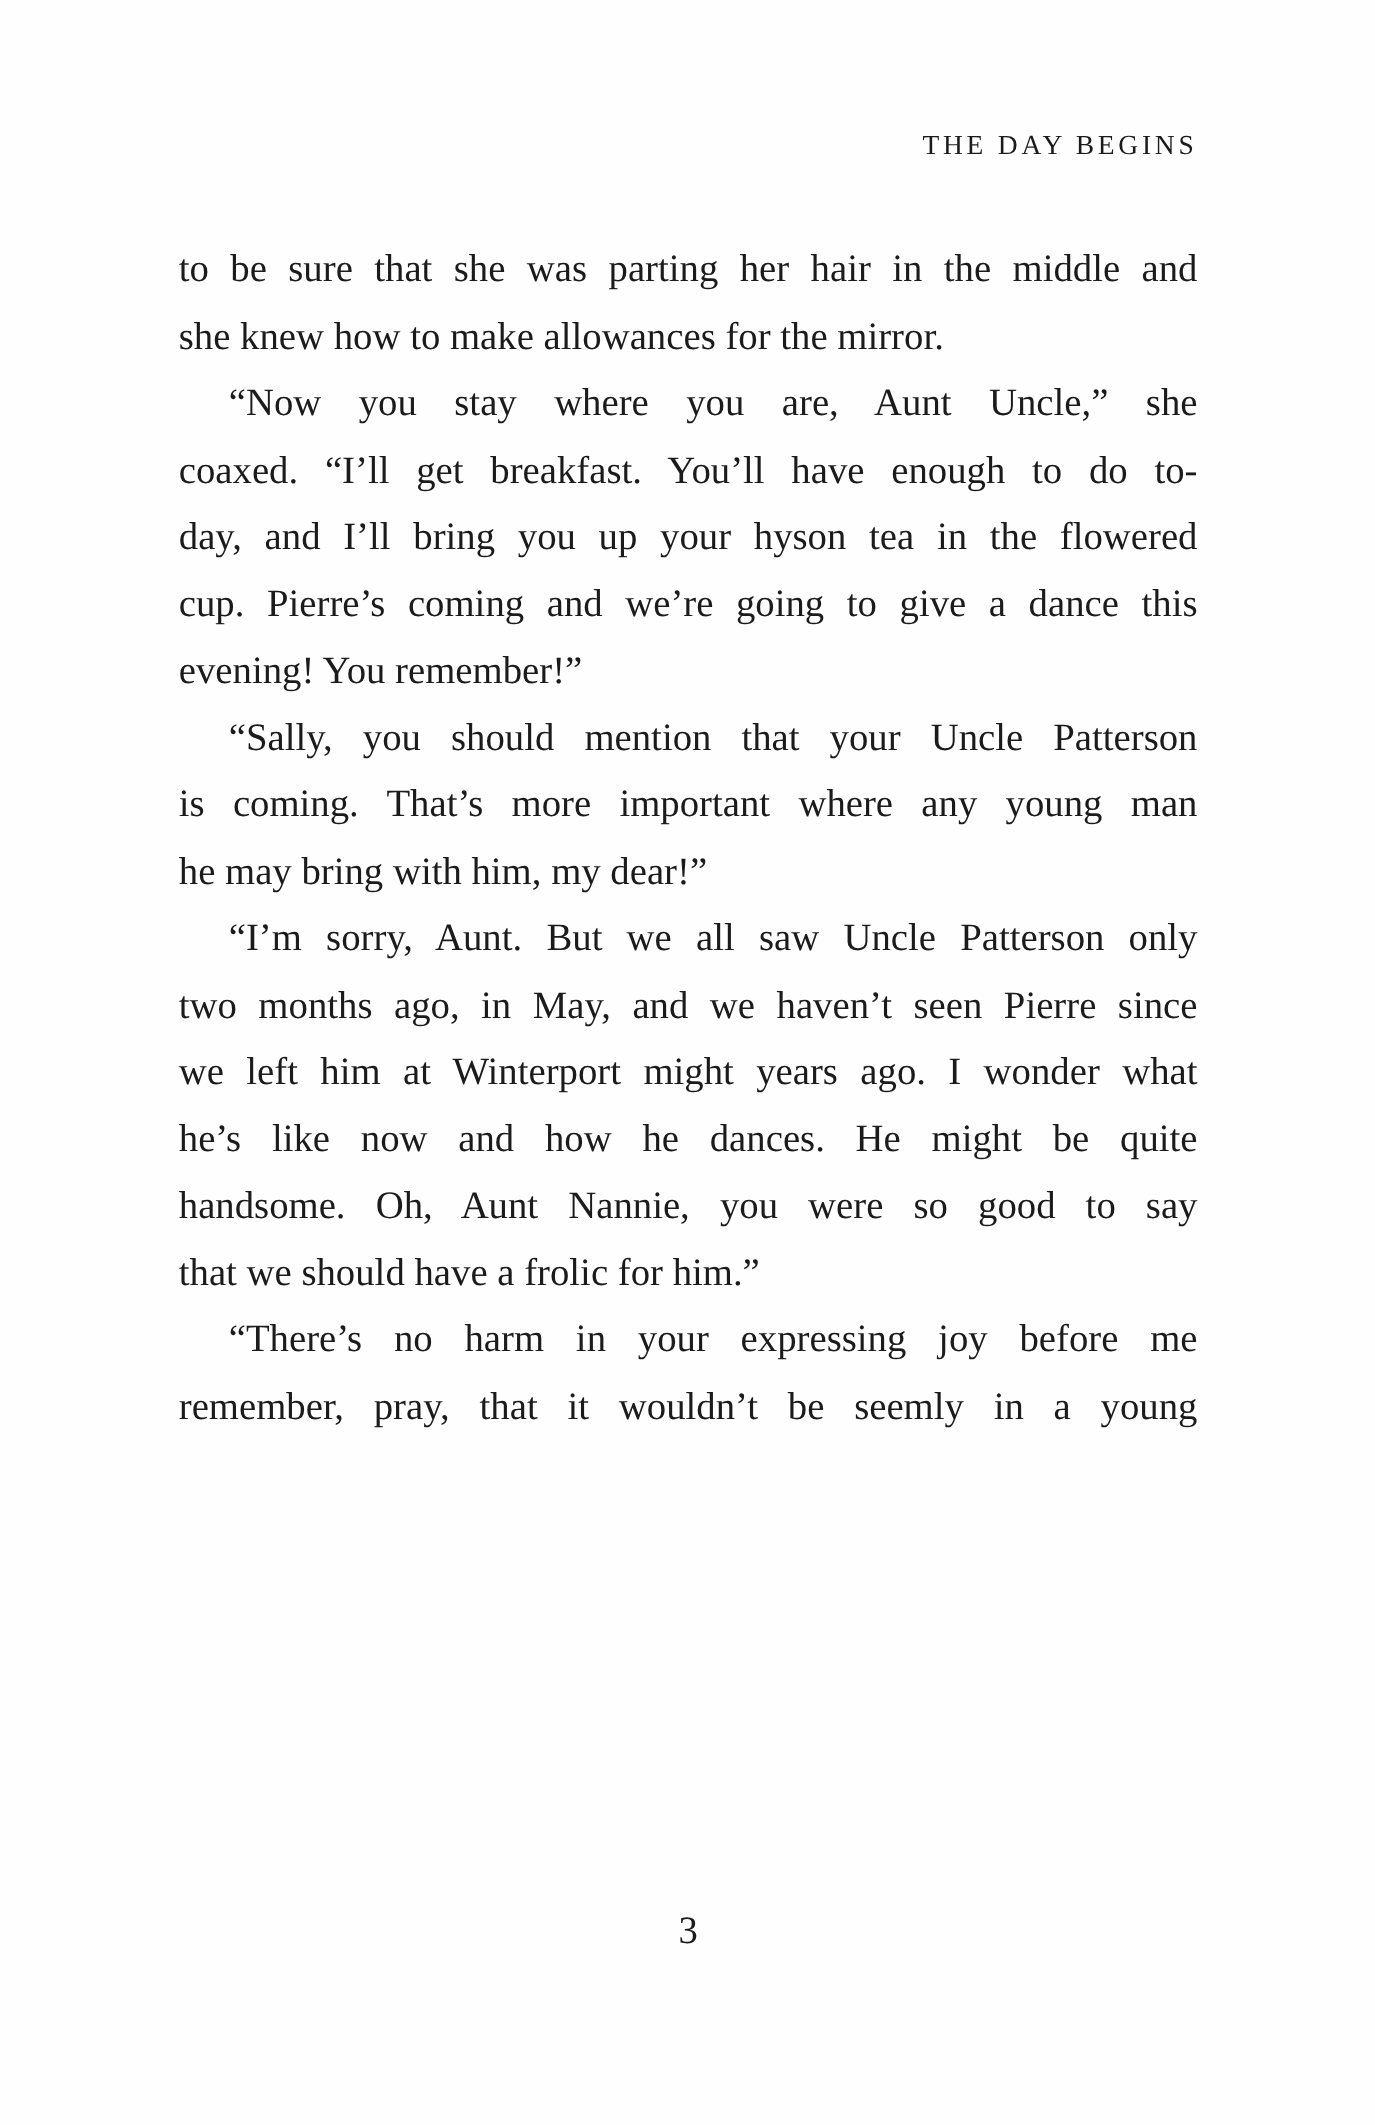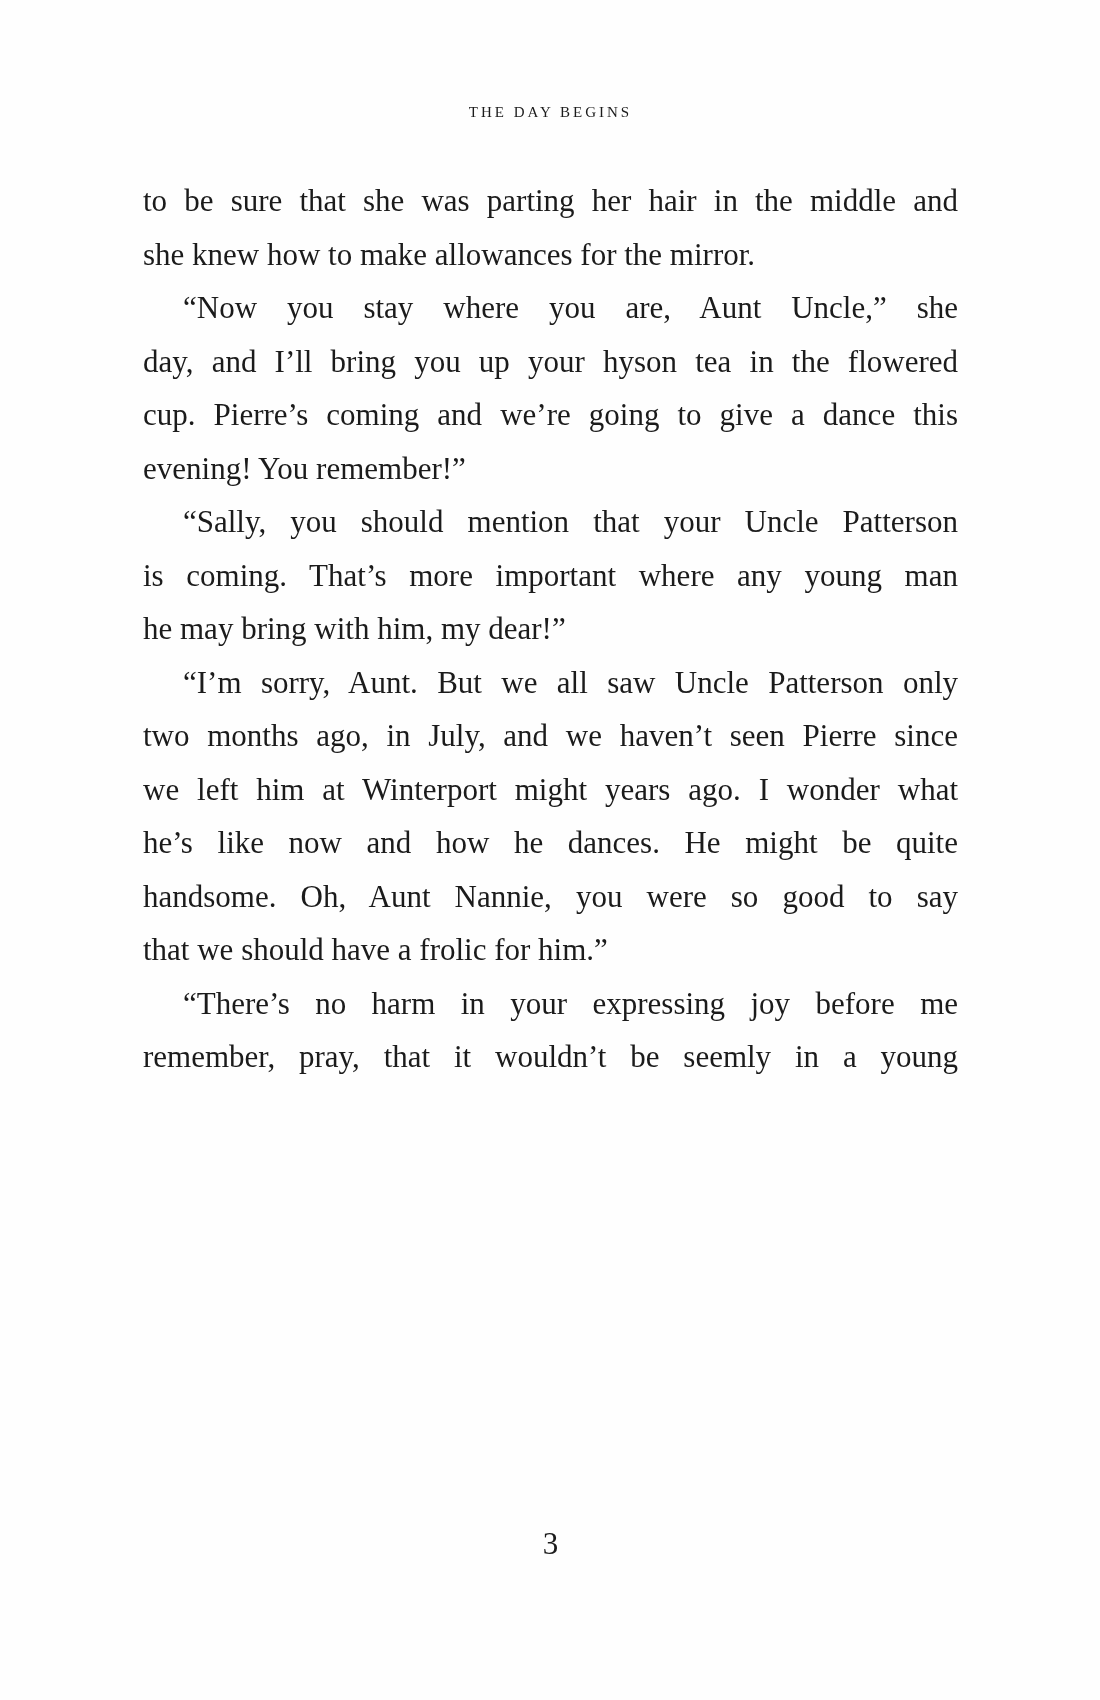--- a/index.html
+++ b/index.html
@@ -16,29 +16,29 @@
   .page{
     position:relative;
     width:1100px;height:1700px;
     overflow:hidden;
   }
   .running-header{
     position:absolute;
     top:104px;
     left:143px;
     width:815px;
-    text-align:center;
-    font-size:15px;
+    text-align:right;
+    font-size:22px;
     letter-spacing:3px;
     line-height:1.1;
     white-space:nowrap;
   }
   .body-text{
     position:absolute;
-    top:174px;
+    top:188px;
     left:143px;
     width:815px;
     font-size:31px;
     line-height:53.5px;
   }
   .para{width:100%;}
   .line{
     text-align:justify;
     text-align-last:justify;
     width:100%;
@@ -66,32 +66,33 @@
 <div class="page">
   <div class="running-header">THE DAY BEGINS</div>
 
   <div class="body-text">
       <div class="para">
         <div class="line">to be sure that she was parting her hair in the middle and</div>
         <div class="line last-left">she knew how to make allowances for the mirror.</div>
       </div>
       <div class="para">
         <div class="line indent">“Now you stay where you are, Aunt Uncle,” she</div>
+        <div class="line">coaxed. “I’ll get breakfast. You’ll have enough to do to-</div>
         <div class="line">day, and I’ll bring you up your hyson tea in the flowered</div>
         <div class="line">cup. Pierre’s coming and we’re going to give a dance this</div>
         <div class="line last-left">evening! You remember!”</div>
       </div>
       <div class="para">
         <div class="line indent">“Sally, you should mention that your Uncle Patterson</div>
         <div class="line">is coming. That’s more important where any young man</div>
         <div class="line last-left">he may bring with him, my dear!”</div>
       </div>
       <div class="para">
         <div class="line indent">“I’m sorry, Aunt. But we all saw Uncle Patterson only</div>
-        <div class="line">two months ago, in July, and we haven’t seen Pierre since</div>
+        <div class="line">two months ago, in May, and we haven’t seen Pierre since</div>
         <div class="line">we left him at Winterport might years ago. I wonder what</div>
         <div class="line">he’s like now and how he dances. He might be quite</div>
         <div class="line">handsome. Oh, Aunt Nannie, you were so good to say</div>
         <div class="line last-left">that we should have a frolic for him.”</div>
       </div>
       <div class="para">
         <div class="line indent">“There’s no harm in your expressing joy before me</div>
         <div class="line">remember, pray, that it wouldn’t be seemly in a young</div>
       </div>
     </div>

